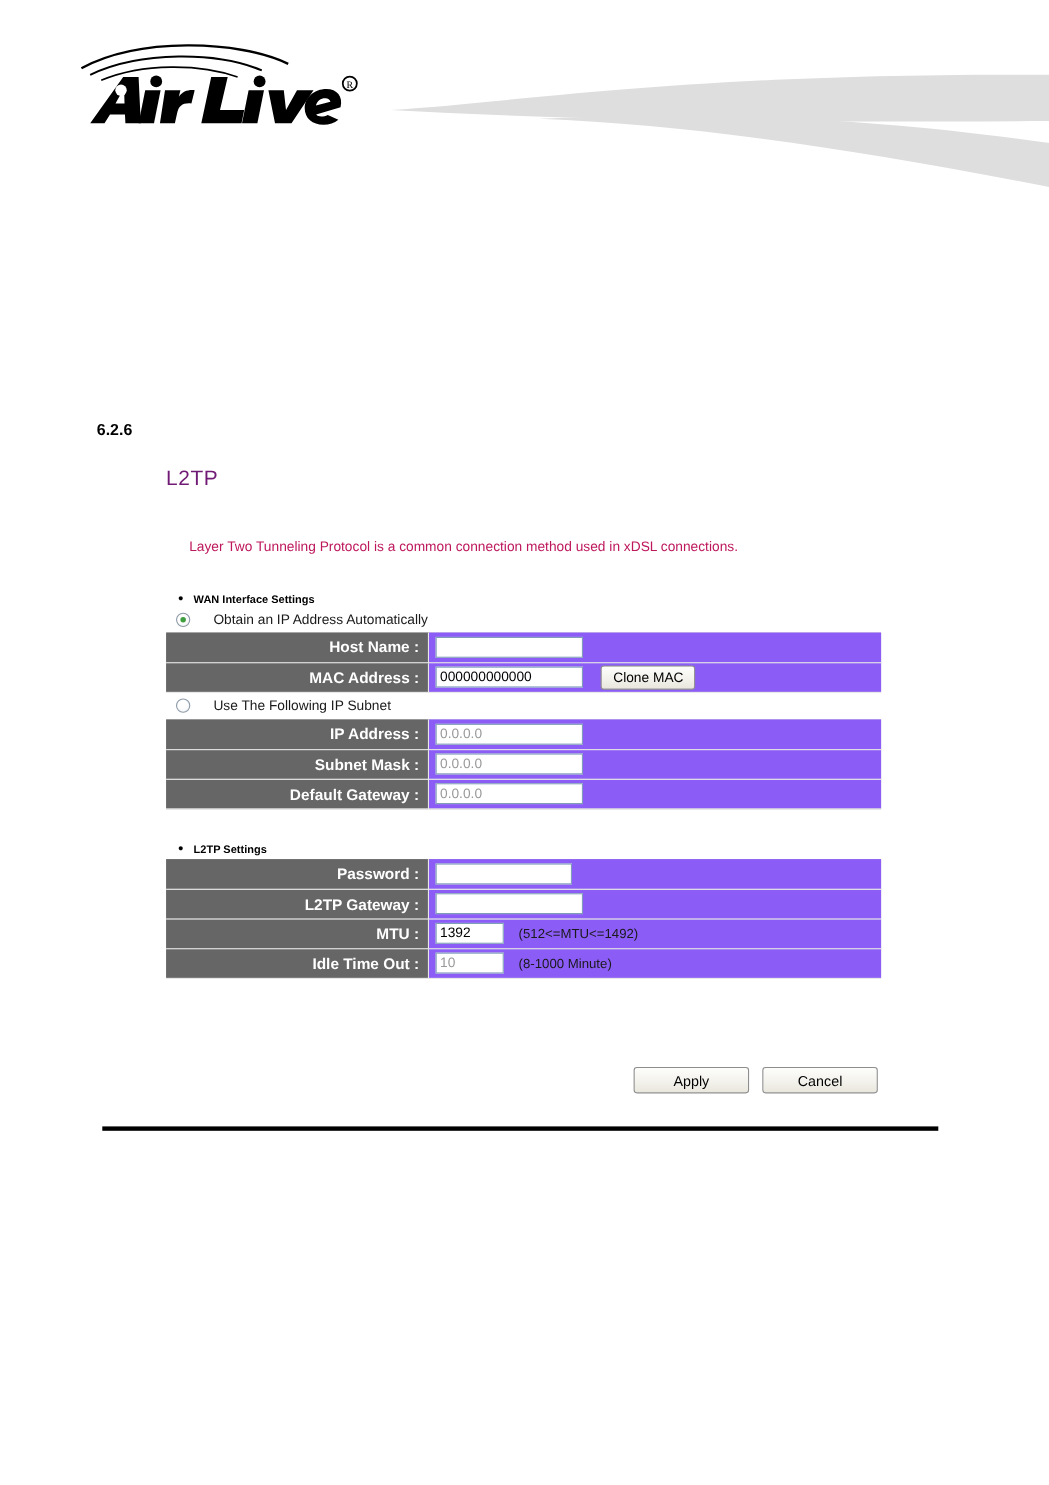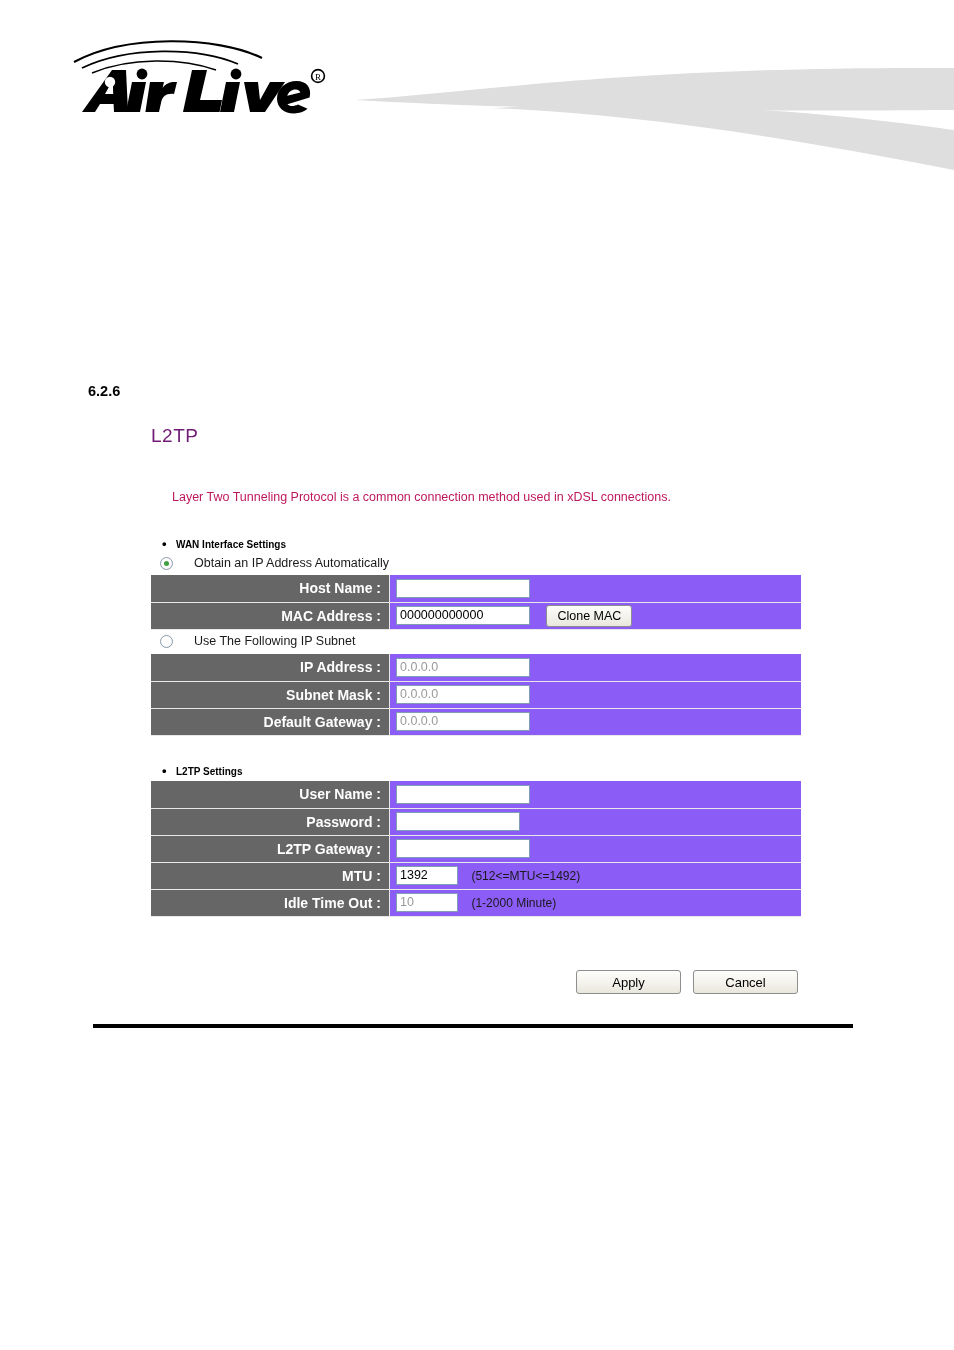--- a/index.html
+++ b/index.html
@@ -367,26 +367,20 @@
       <input class="txt w-wide dis" type="text" disabled="" value="0.0.0.0" style="">
     </td>
   </tr>
 </tbody>
   </table>
 
 <div class="bullet-head" id="bh-l2tp">L2TP Settings</div>
 
 <table class="ftable" id="tbl-l2tp">
   <tbody>
-      <tr>
-    <td class="lbl">User Name :</td>
-    <td class="fld">
-      <input class="txt w-wide" type="text" value="" style="">
-    </td>
-  </tr>
   <tr>
     <td class="lbl">Password :</td>
     <td class="fld">
       <input class="txt w-pass" type="password" value="" style="">
     </td>
   </tr>
   <tr>
     <td class="lbl">L2TP Gateway :</td>
     <td class="fld">
       <input class="txt w-wide" type="text" value="" style="">
@@ -396,21 +390,21 @@
     <td class="lbl">MTU :</td>
     <td class="fld">
       <input class="txt w-num" type="text" value="1392" style="">
       <span class="hint">(512&lt;=MTU&lt;=1492)</span>
     </td>
   </tr>
   <tr>
     <td class="lbl">Idle Time Out :</td>
     <td class="fld">
       <input class="txt w-num dis" type="text" disabled="" value="10" style="">
-      <span class="hint">(1-2000 Minute)</span>
+      <span class="hint">(8-1000 Minute)</span>
     </td>
   </tr>
 </tbody>
   </table>
 
 <div id="actions">
   <button class="btn">Apply</button>
   <button class="btn">Cancel</button>
 </div>
 

